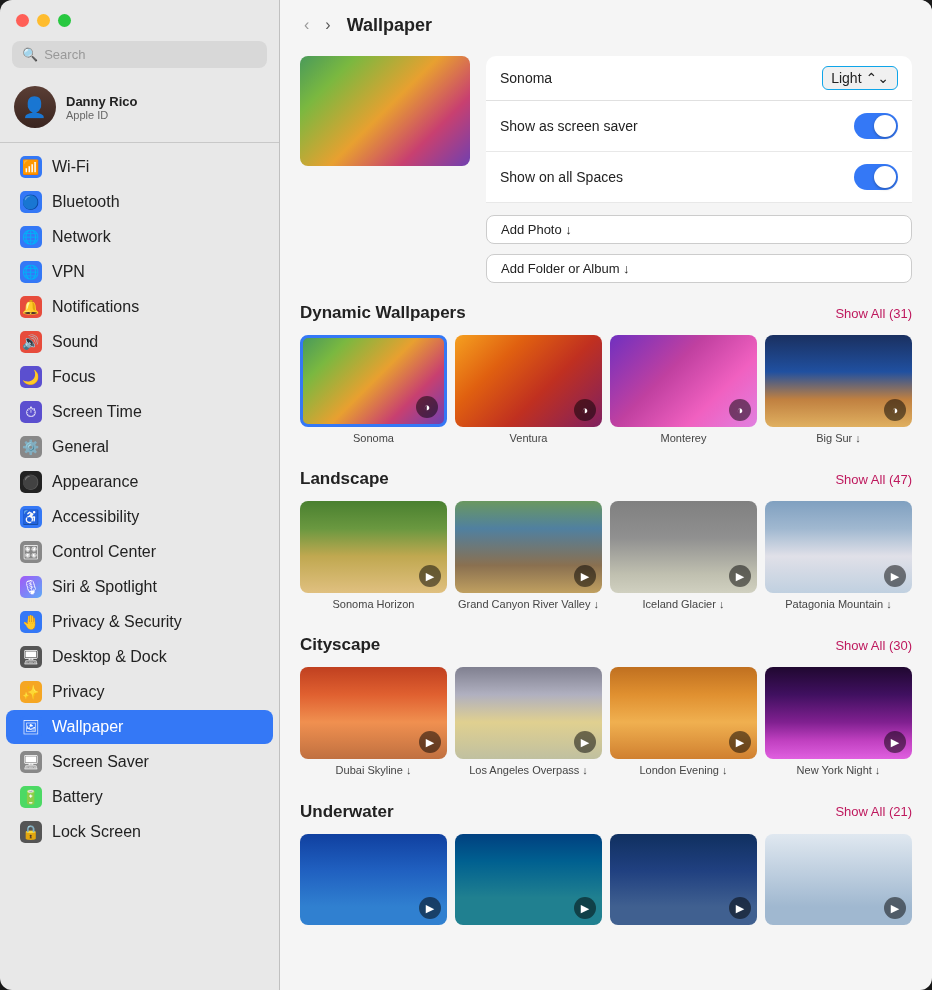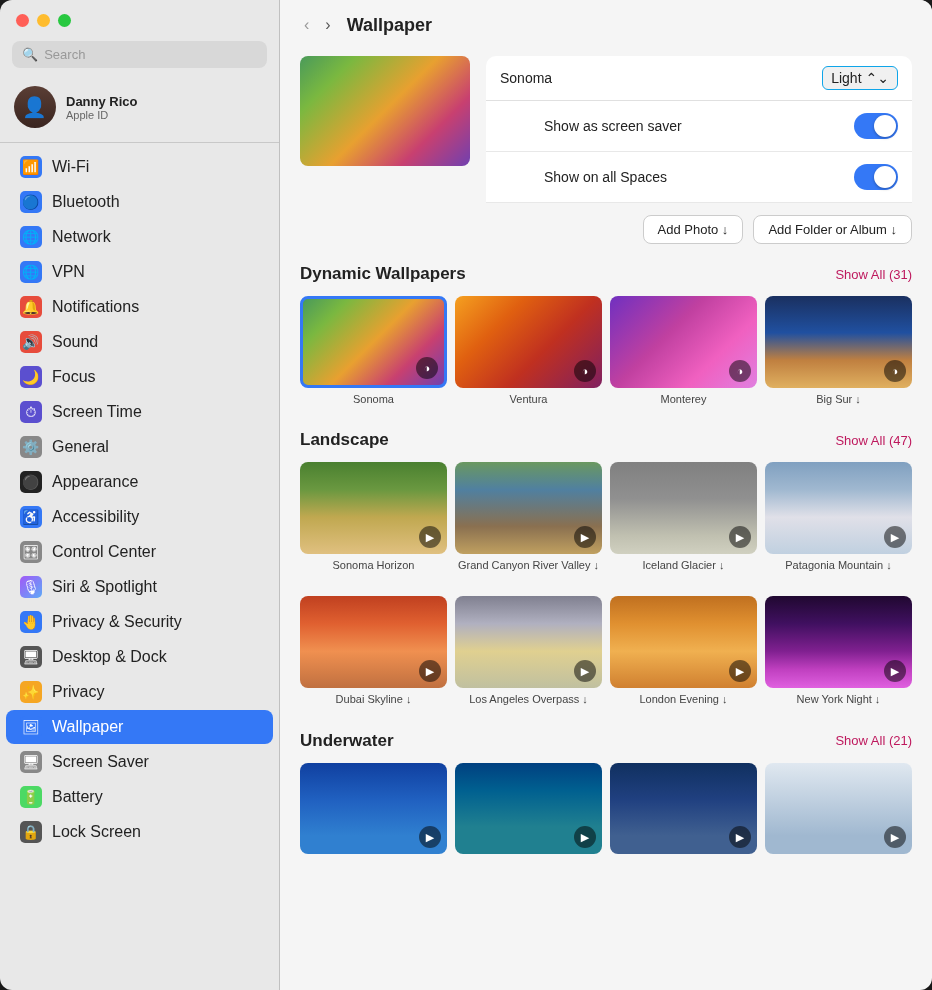--- a/index.html
+++ b/index.html
@@ -239,21 +239,20 @@
       background: white;
       border-bottom: 1px solid #e8e8e8;
     }
     .toggle-row:last-child {
       border-radius: 0 0 10px 10px;
       border-bottom: none;
     }
     .toggle-label {
       font-size: 14px;
       color: #222;
-      margin-left: 44px;
     }
     .toggle {
       width: 44px;
       height: 26px;
       background: #3478f6;
       border-radius: 13px;
       position: relative;
       cursor: pointer;
     }
     .toggle::after {
@@ -265,20 +264,21 @@
       border-radius: 50%;
       top: 2px;
       right: 2px;
       box-shadow: 0 1px 3px rgba(0,0,0,0.3);
     }
     .add-buttons-row {
       display: flex;
       gap: 10px;
       justify-content: flex-end;
       margin-top: 12px;
+      flex-direction: column;
     }
     .add-btn {
       display: flex;
       align-items: center;
       gap: 4px;
       padding: 6px 14px;
       background: white;
       border: 1px solid #ccc;
       border-radius: 8px;
       font-size: 13px;
@@ -603,20 +603,24 @@
               </div>
               <div class="wallpaper-item">
                 <div class="wallpaper-thumb thumb-patagonia">
                   <div class="wallpaper-badge">▶</div>
                 </div>
                 <div class="wallpaper-caption">Patagonia Mountain ↓</div>
               </div>
             </div>
           </div>
           <div class="section">
+            <div class="section-header">
+              <span class="section-title">Cityscape</span>
+              <span class="show-all-link">Show All (30)</span>
+            </div>
             <div class="wallpaper-grid">
               <div class="wallpaper-item">
                 <div class="wallpaper-thumb thumb-dubai">
                   <div class="wallpaper-badge">▶</div>
                 </div>
                 <div class="wallpaper-caption">Dubai Skyline ↓</div>
               </div>
               <div class="wallpaper-item">
                 <div class="wallpaper-thumb thumb-la">
                   <div class="wallpaper-badge">▶</div>

